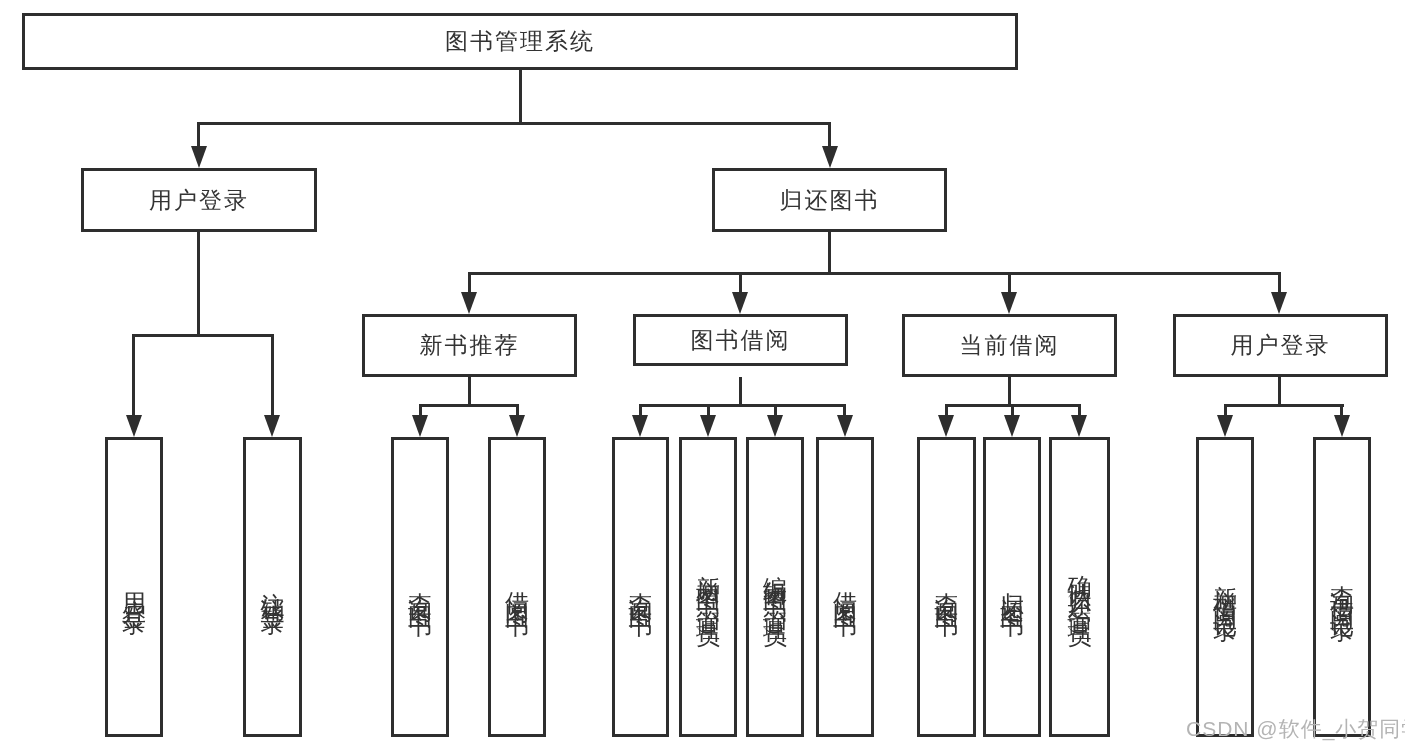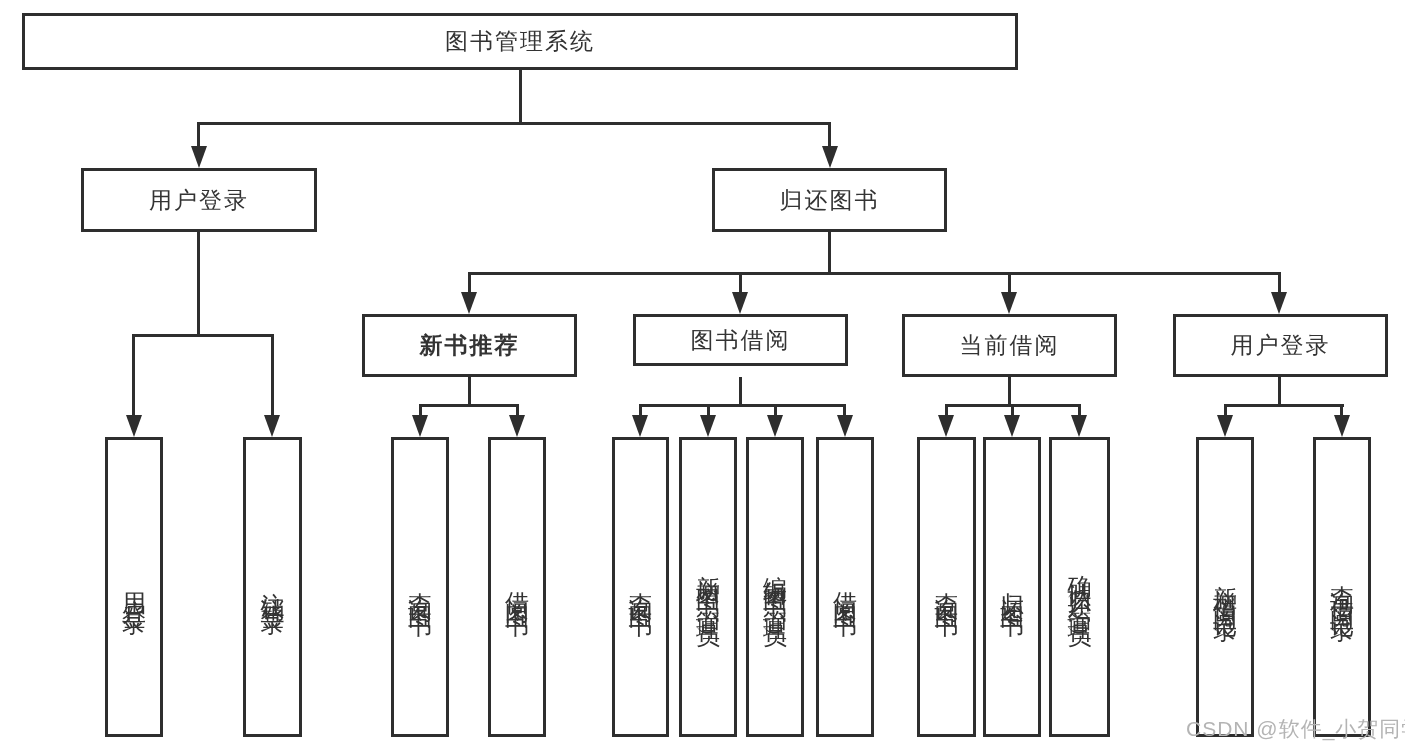--- a/index.html
+++ b/index.html
@@ -91,21 +91,21 @@
   <div class="arw" style="left:1004px;top:415px;"></div>
   <div class="arw" style="left:1071px;top:415px;"></div>
   <div class="arw" style="left:1217px;top:415px;"></div>
   <div class="arw" style="left:1334px;top:415px;"></div>
 
   <div class="box hbox" style="left:22px;top:13px;width:996px;height:57px;">图书管理系统</div>
 
   <div class="box hbox" style="left:81px;top:168px;width:236px;height:64px;">用户登录</div>
   <div class="box hbox" style="left:712px;top:168px;width:235px;height:64px;">归还图书</div>
 
-  <div class="box hbox" style="left:362px;top:314px;width:215px;height:63px;font-weight:bold;">新书推荐</div>
+  <div class="box hbox" style="left:362px;top:314px;width:215px;height:63px;">新书推荐</div>
   <div class="box hbox" style="left:633px;top:314px;width:215px;height:52px;">图书借阅</div>
   <div class="box hbox" style="left:902px;top:314px;width:215px;height:63px;">当前借阅</div>
   <div class="box hbox" style="left:1173px;top:314px;width:215px;height:63px;">用户登录</div>
 
   <div class="box vbox" style="left:105px;top:437px;width:58px;height:300px;">用户登录</div>
   <div class="box vbox" style="left:243px;top:437px;width:59px;height:300px;">注销登录</div>
 
   <div class="box vbox" style="left:391px;top:437px;width:58px;height:300px;">查询图书</div>
   <div class="box vbox" style="left:488px;top:437px;width:58px;height:300px;">借阅图书</div>
 

